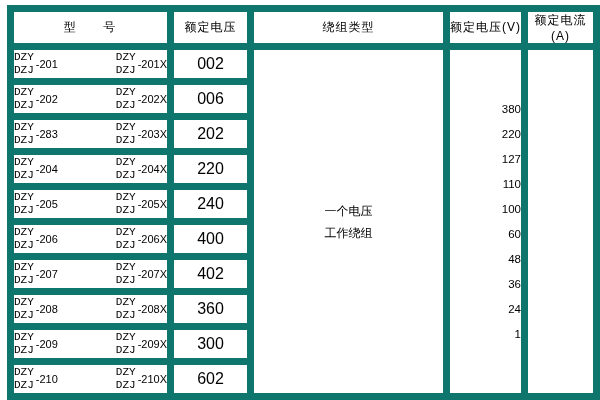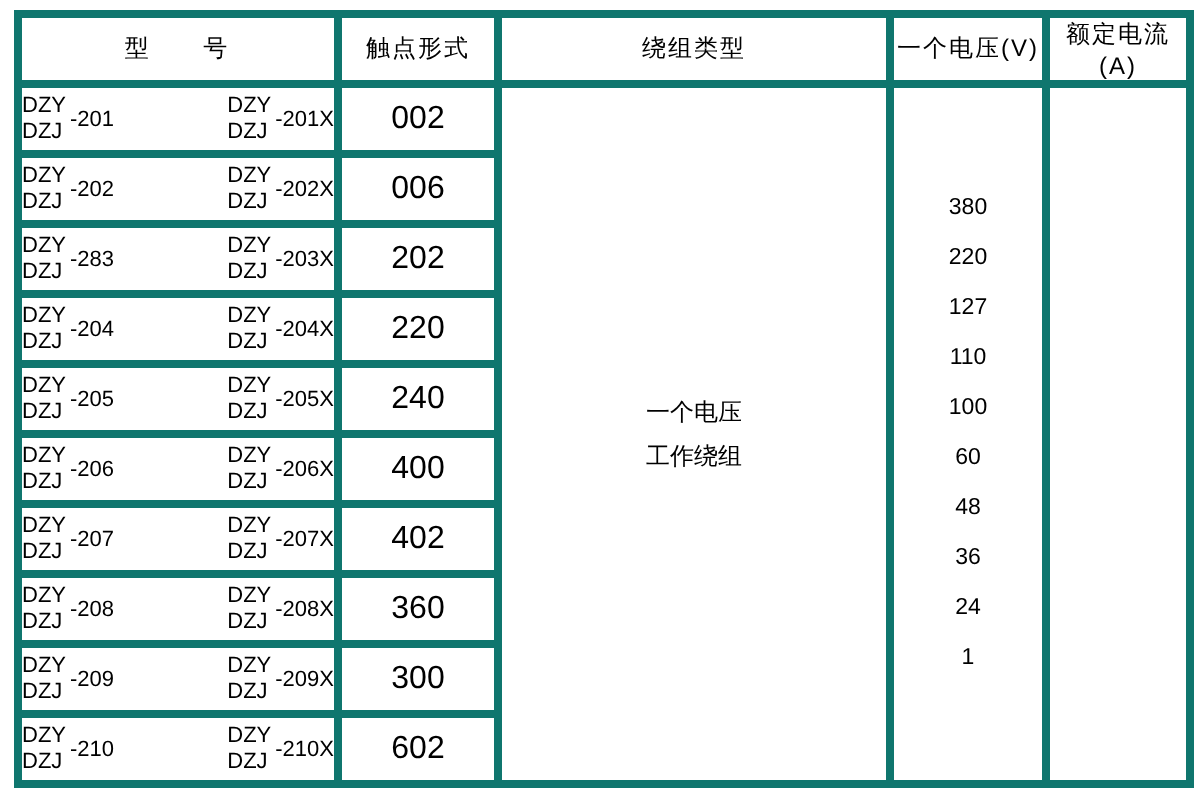--- a/index.html
+++ b/index.html
@@ -21,21 +21,21 @@
     box-sizing: border-box;
   }
   table.spec {
     border-collapse: collapse;
     table-layout: fixed;
     width: 586px;
     margin: 5px 0 0 7px;
     font-size: 11px;
   }
   table.spec td, table.spec th {
-    border: 4px solid #0f766e;
+    border: 7px solid #0f766e;
     padding: 0;
     text-align: center;
     vertical-align: middle;
     font-weight: normal;
   }
   
   col.c-model   { width: 160px; }
   col.c-contact { width: 80px;  }
   col.c-wind    { width: 196px; }
   col.c-volt    { width: 78px;  }
@@ -67,64 +67,64 @@
     display: flex;
     align-items: center;
     white-space: nowrap;
   }
   .model-prefix {
     display: inline-block;
     text-align: left;
     line-height: 13px;
     font-size: 11px;
   }
-  .model-prefix span { display: block; }
+  .model-prefix span { display: block; font-family: Liberation Mono, monospace; }
   .model-suffix {
     display: inline-block;
     font-size: 11px;
     padding-left: 2px;
   }
   .contact-cell { font-size: 16px; }
 
   
   .wind-cell {
     font-size: 12px;
     line-height: 22px;
   }
   .wind-cell .l1 { display: block; }
   .wind-cell .l2 { display: block; }
 
   .volt-cell {
     font-size: 11.5px;
     line-height: 25px;
     padding: 0;
   }
-  .volt-cell span { display: block; }
+  .volt-cell span { display: block; text-align: right; }
   .curr-cell { }
 </style>
 </head>
 <body>
 
 <div class="sheet">
   <table class="spec">
     <colgroup>
       <col class="c-model">
       <col class="c-contact">
       <col class="c-wind">
       <col class="c-volt">
       <col class="c-curr">
     </colgroup>
     <thead>
       <tr>
         <td>
           <span class="hdr-model-inner">型    号</span>
         </td>
-        <td>触点形式</td>
+        <td>额定电压</td>
         <td>绕组类型</td>
-        <td>一个电压(V)</td>
+        <td>额定电压(V)</td>
         <td>额定电流(A)</td>
       </tr>
     </thead>
     <tbody>
       <tr>
         <td class="model-cell">
           <div class="model-grid">
             <span class="model-pair">
               <span class="model-prefix">
                 <span>DZY</span>

